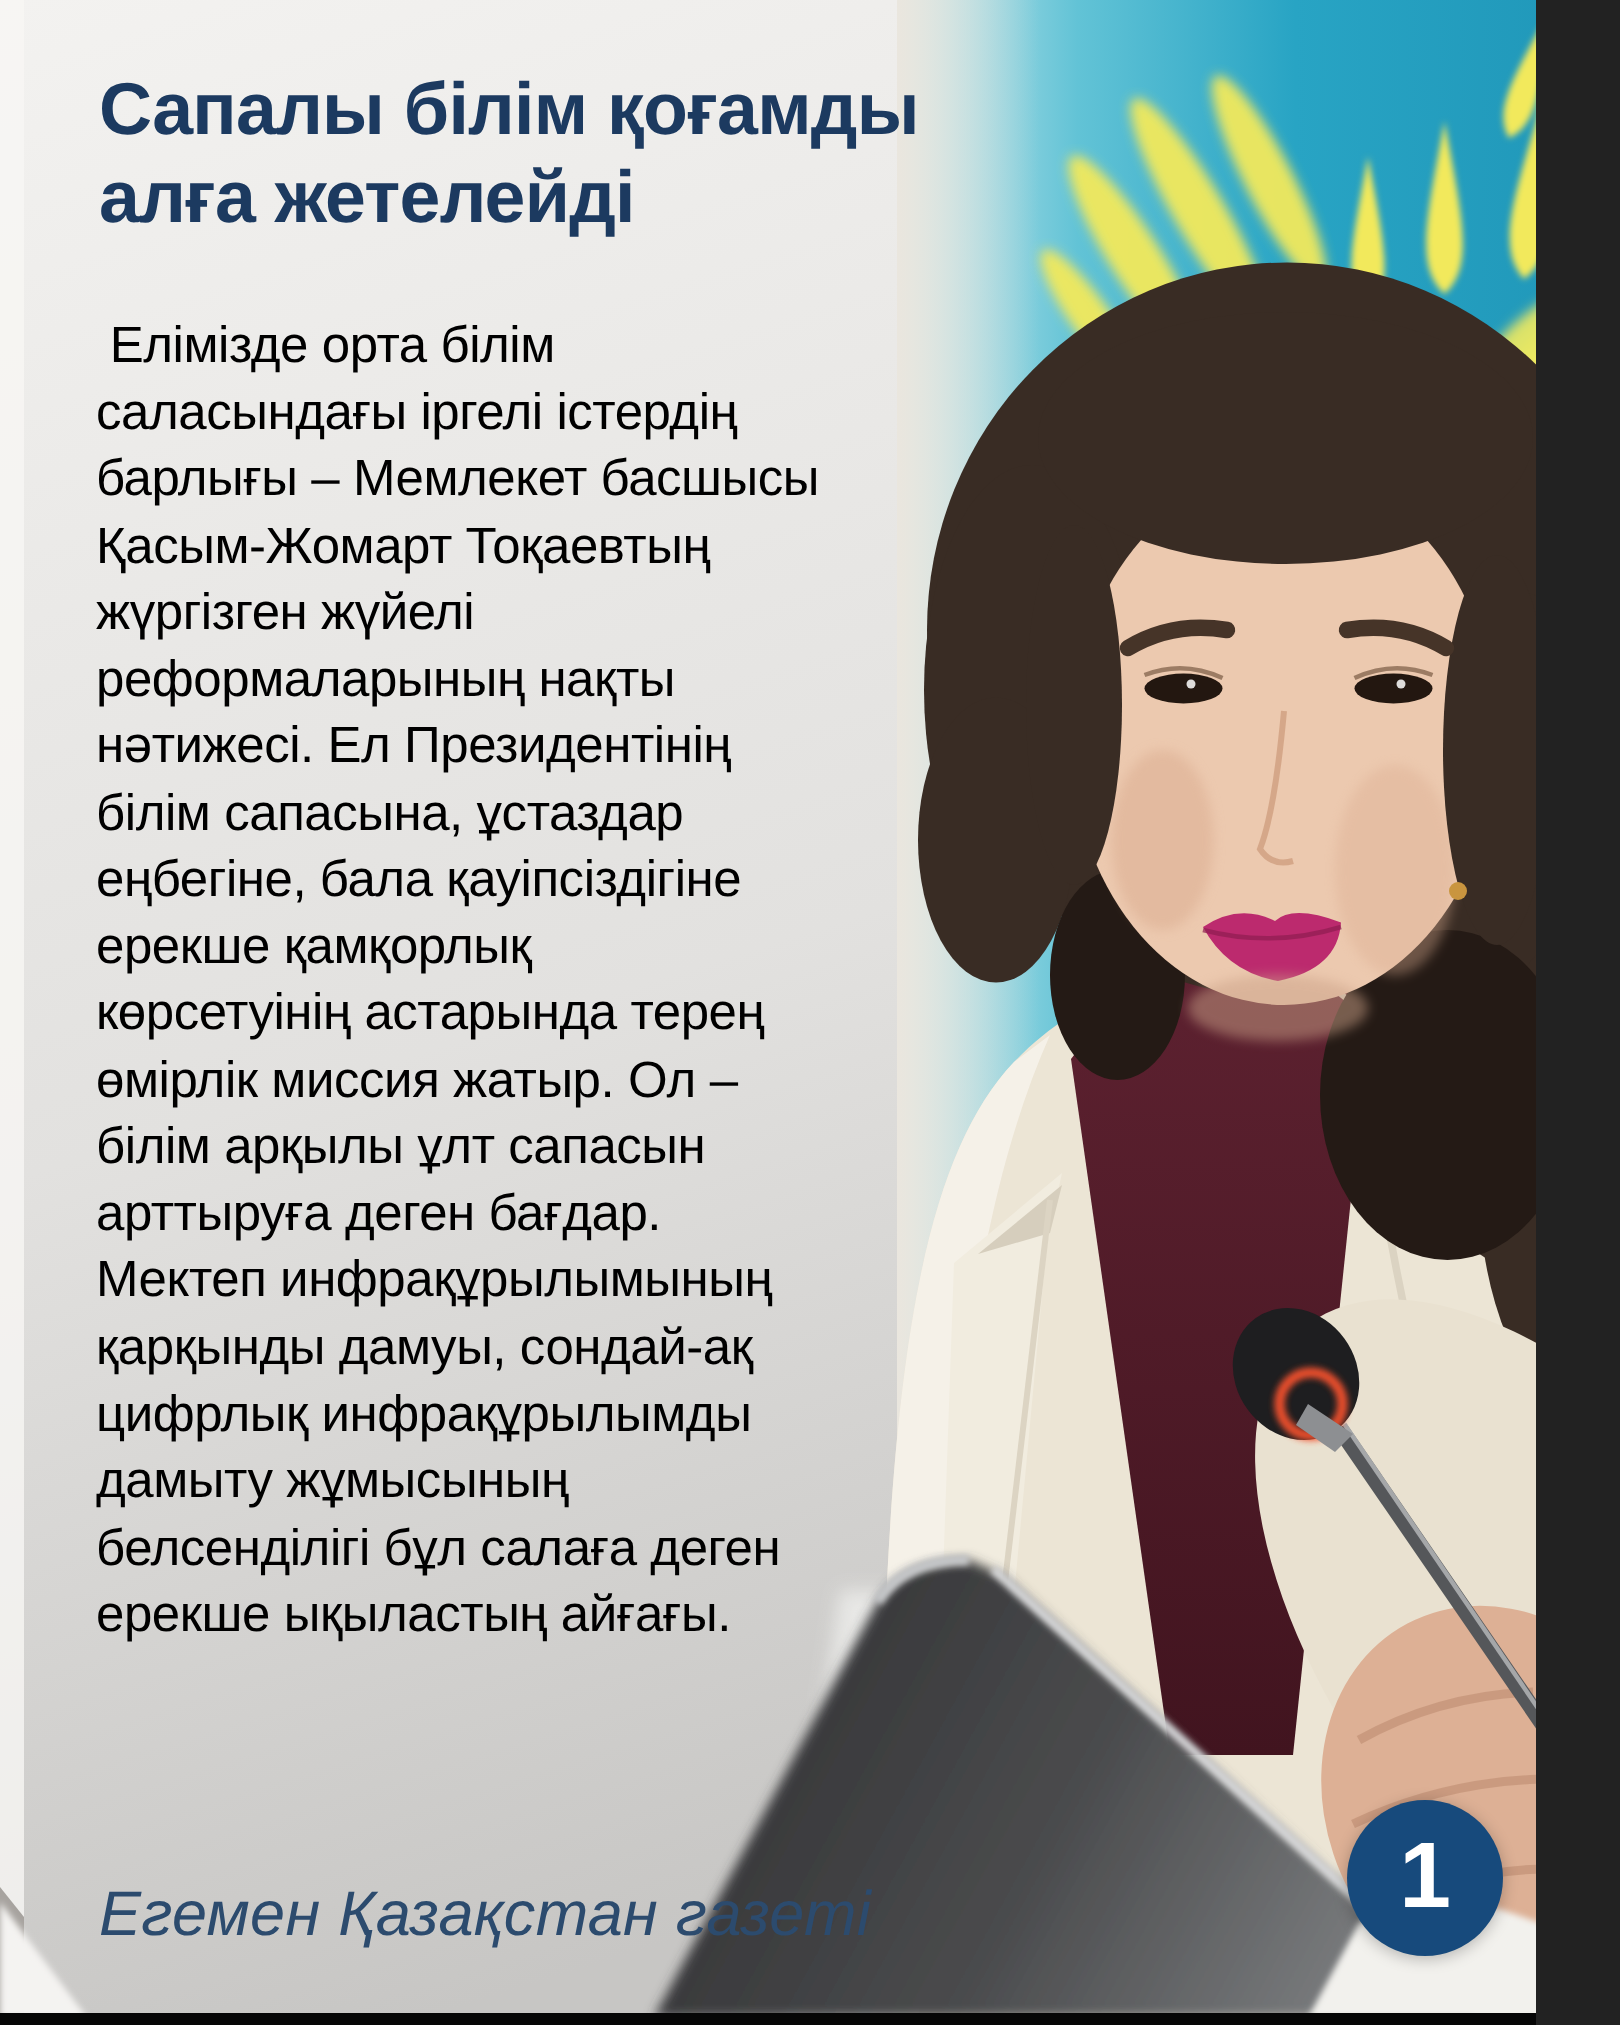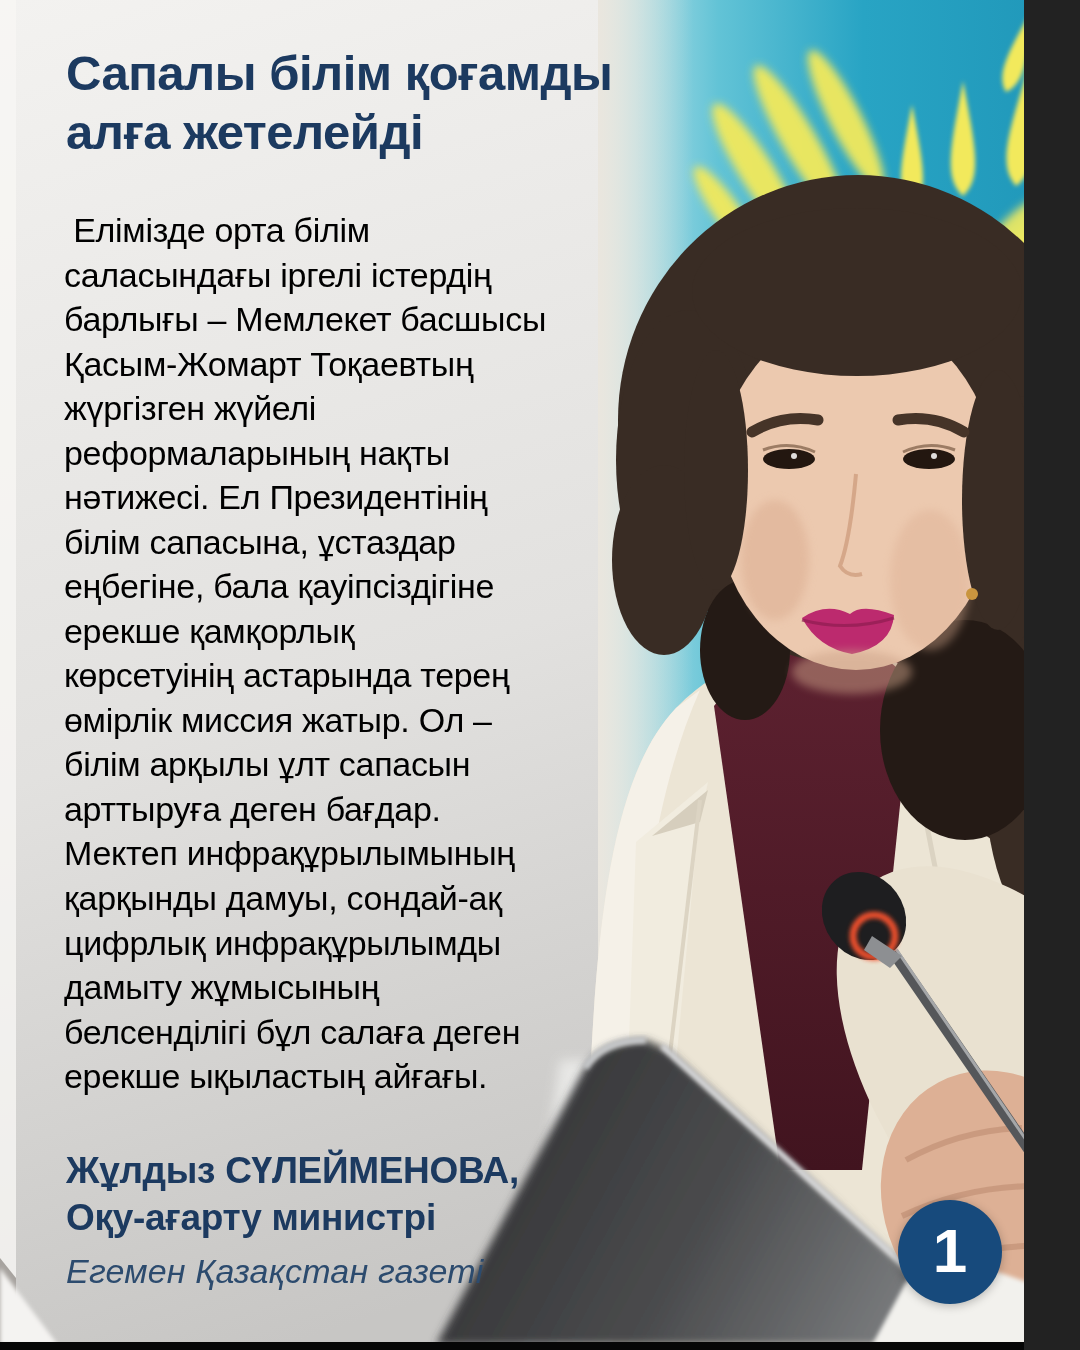--- a/index.html
+++ b/index.html
@@ -15,21 +15,21 @@
   }
   .body-text{
     position:absolute;left:64px;top:208px;z-index:3;margin:0;
     width:680px;font-size:34px;line-height:1.31;font-weight:normal;
     color:#000000;letter-spacing:-0.3px;white-space:pre-wrap;
   }
   .author{position:absolute;left:66px;top:1148px;z-index:3;color:#1c3a60;}
   .author div{font-size:37px;font-weight:bold;line-height:1.26;letter-spacing:-0.3px;}
   .source{
     position:absolute;left:66px;top:1252px;z-index:3;
-    font-size:34px;font-style:italic;color:#2c4b6e;letter-spacing:0.2px;
+    font-size:42px;font-style:italic;color:#2c4b6e;letter-spacing:0.2px;
   }
   .badge{
     position:absolute;left:898px;top:1200px;width:104px;height:104px;z-index:4;
     border-radius:50%;background:#174a7c;display:flex;align-items:center;justify-content:center;
     box-shadow:0 2px 10px rgba(0,0,0,0.25);
   }
   .badge span{color:#ffffff;font-size:62px;font-weight:bold;transform:translateY(-2px);}
   .bottom-bar{
     position:absolute;left:0;top:1342px;width:1080px;height:8px;z-index:5;background:#060606;
   }
@@ -192,24 +192,20 @@
 өмірлік миссия жатыр. Ол –
 білім арқылы ұлт сапасын
 арттыруға деген бағдар.
 Мектеп инфрақұрылымының
 қарқынды дамуы, сондай-ақ
 цифрлық инфрақұрылымды
 дамыту жұмысының
 белсенділігі бұл салаға деген
 ерекше ықыластың айғағы.</p>
 
-  <div class="author">
-    <div>Жұлдыз СҮЛЕЙМЕНОВА,</div>
-    <div>Оқу-ағарту министрі</div>
-  </div>
 
   <div class="source">Егемен Қазақстан газеті</div>
 
   <div class="badge">
     <span>1</span>
   </div>
 
   <div class="bottom-bar"></div>
 </div>
 

